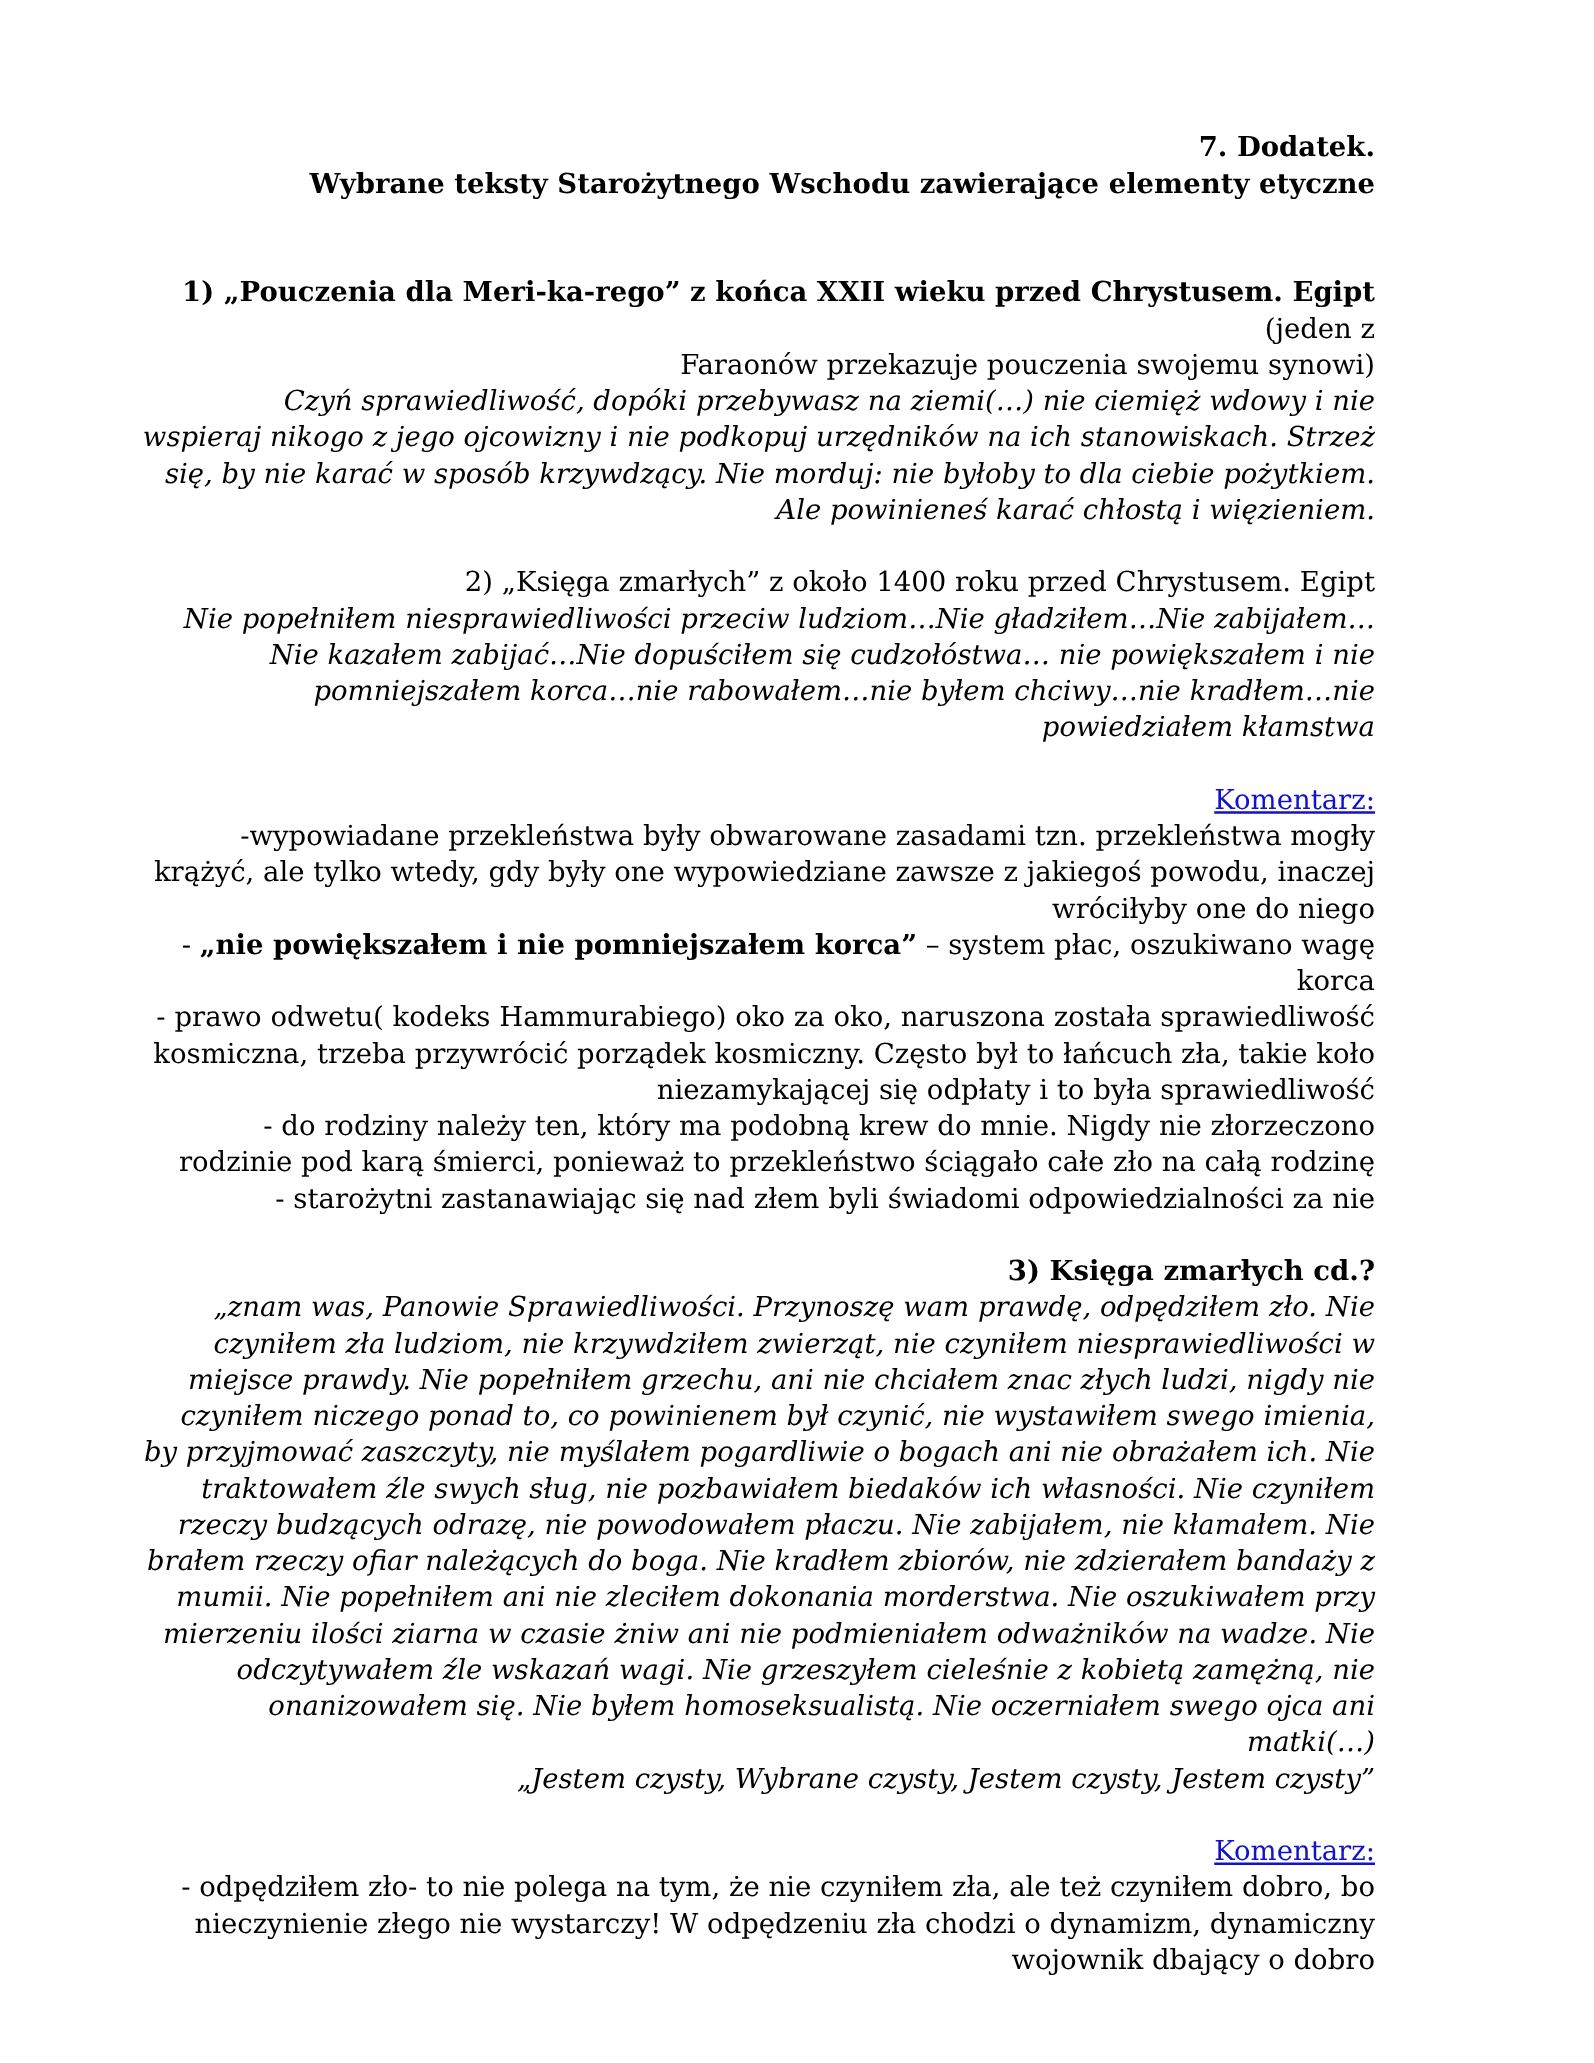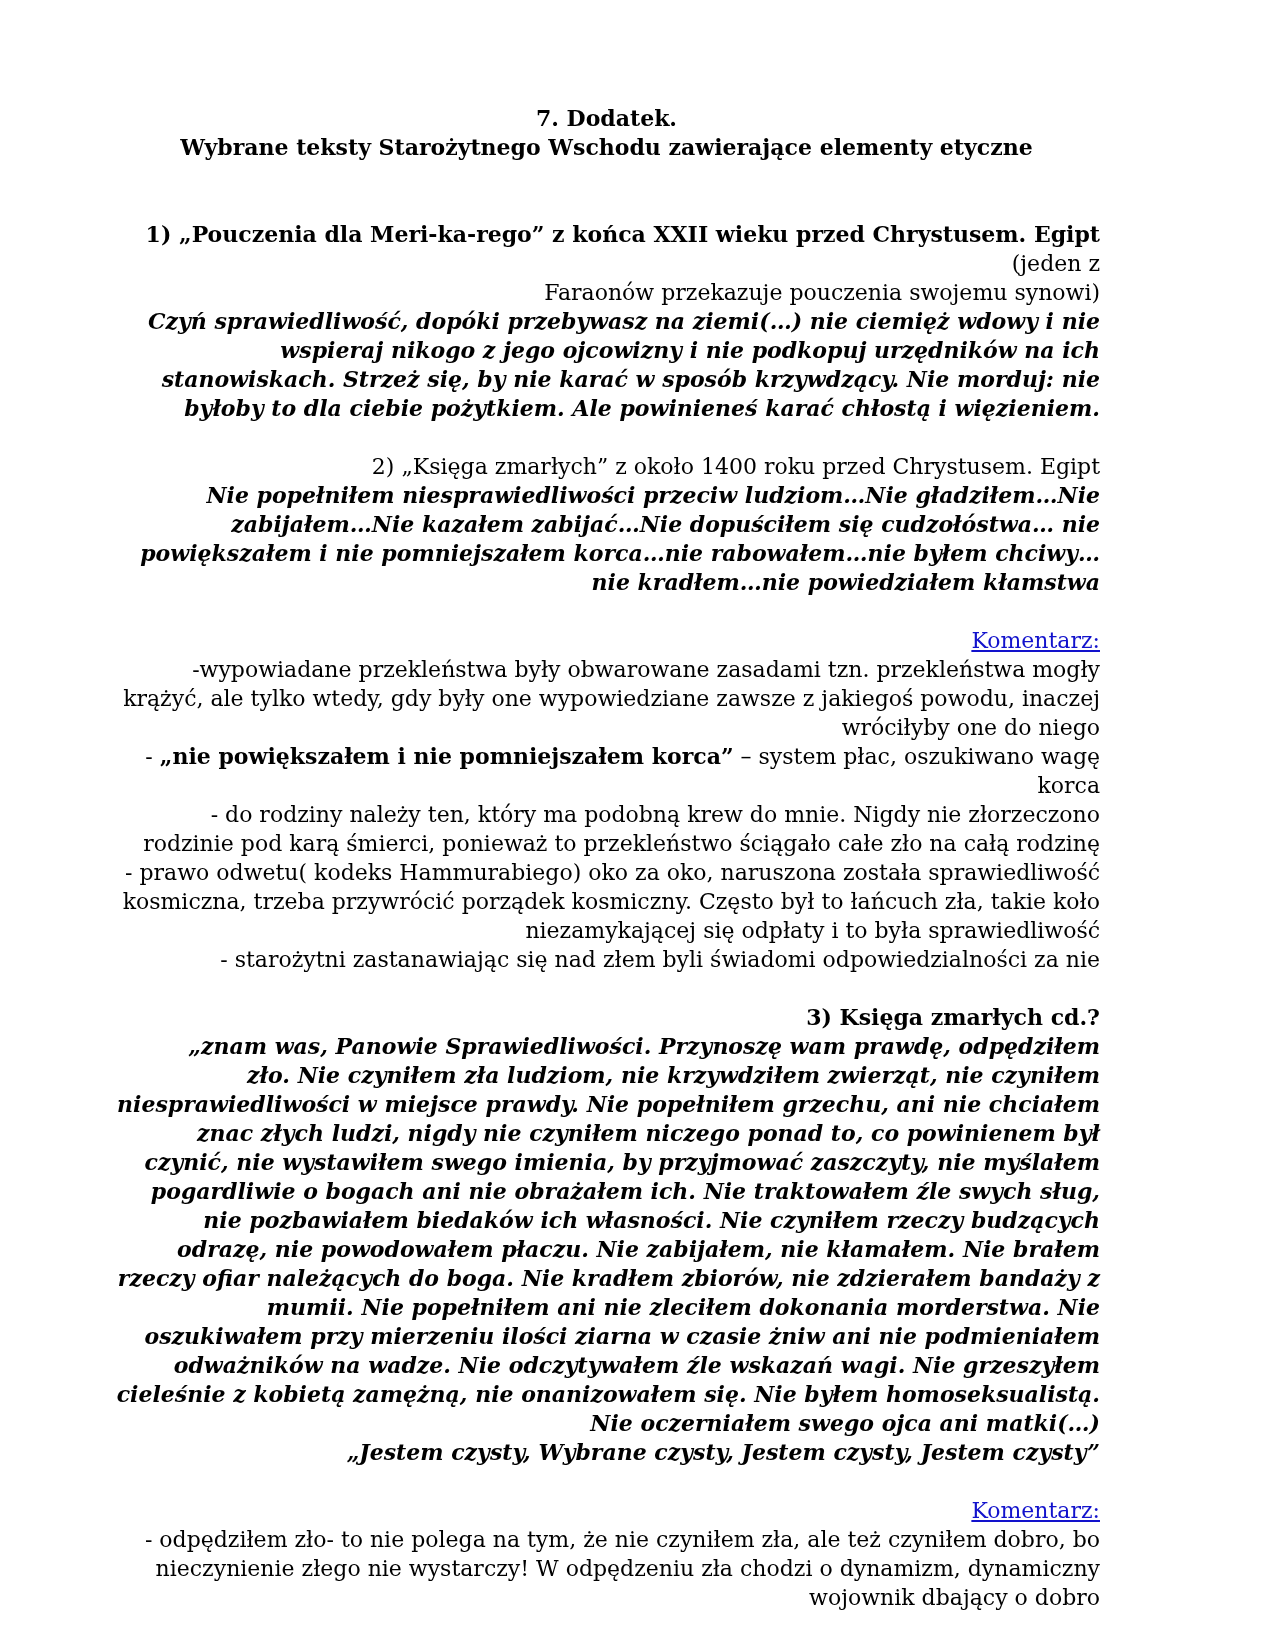--- a/index.html
+++ b/index.html
@@ -22,31 +22,31 @@
   }
   .blk {
     margin: 0;
     white-space: pre-wrap;
     text-align: right;
   }
   .blk.gap {
     height: 29px;
   }
   .blk.center {
-    text-align: center;
+    text-align: right;
   }
   .blk.quote {
     text-indent: 30px;
   }
   .run.bold {
     font-weight: bold;
   }
   .run.italic {
     font-style: italic;
-    font-weight: bold;
+    font-weight: normal;
   }
   .run.link {
     color: var(--accent-blue, #1212cc);
     text-decoration: underline;
   }
 </style>
 </head>
 <body>
 
 <div class="page" style="--accent-blue: #1212cc; background: rgb(255, 255, 255); color: rgb(0, 0, 0);">
@@ -58,22 +58,22 @@
       <p class="blk para"><span class="run bold">1) „Pouczenia dla Meri-ka-rego” z końca XXII wieku przed Chrystusem. Egipt </span><span class="run normal">(jeden z
      Faraonów przekazuje pouczenia swojemu synowi)</span></p>
       <p class="blk quote"><span class="run italic">Czyń sprawiedliwość, dopóki przebywasz na ziemi(…) nie ciemięż wdowy i nie wspieraj nikogo z jego ojcowizny i nie podkopuj urzędników na ich stanowiskach. Strzeż się, by nie karać w sposób krzywdzący. Nie morduj: nie byłoby to dla ciebie pożytkiem. Ale powinieneś karać chłostą i więzieniem.</span></p>
       <p class="blk gap"></p>
       <p class="blk para"><span class="run normal">2) „Księga zmarłych” z około 1400 roku przed Chrystusem. Egipt</span></p>
       <p class="blk quote"><span class="run italic">Nie popełniłem niesprawiedliwości przeciw ludziom…Nie gładziłem…Nie zabijałem…Nie kazałem zabijać…Nie dopuściłem się cudzołóstwa… nie powiększałem i nie pomniejszałem korca…nie rabowałem…nie byłem chciwy…nie kradłem…nie powiedziałem kłamstwa</span></p>
       <p class="blk gap"></p>
       <p class="blk para"><span class="run link">Komentarz:</span></p>
       <p class="blk para"><span class="run normal"> -wypowiadane przekleństwa były obwarowane zasadami tzn. przekleństwa mogły krążyć, ale tylko wtedy, gdy były one wypowiedziane zawsze z jakiegoś powodu, inaczej wróciłyby one do niego</span></p>
       <p class="blk para"><span class="run normal"> - </span><span class="run bold">„nie powiększałem i nie pomniejszałem korca”</span><span class="run normal"> – system płac, oszukiwano wagę korca</span></p>
+      <p class="blk para"><span class="run normal"> - prawo odwetu( kodeks Hammurabiego) oko za oko, naruszona została sprawiedliwość kosmiczna, trzeba przywrócić porządek kosmiczny. Często był to łańcuch zła, takie koło niezamykającej się odpłaty i to była sprawiedliwość</span></p>
       <p class="blk para"><span class="run normal"> - do rodziny należy ten, który ma podobną krew do mnie. Nigdy nie złorzeczono rodzinie pod karą śmierci, ponieważ to przekleństwo ściągało całe zło na całą rodzinę</span></p>
-      <p class="blk para"><span class="run normal"> - prawo odwetu( kodeks Hammurabiego) oko za oko, naruszona została sprawiedliwość kosmiczna, trzeba przywrócić porządek kosmiczny. Często był to łańcuch zła, takie koło niezamykającej się odpłaty i to była sprawiedliwość</span></p>
       <p class="blk para"><span class="run normal"> - starożytni zastanawiając się nad złem byli świadomi odpowiedzialności za nie</span></p>
       <p class="blk gap"></p>
       <p class="blk para"><span class="run bold">3) Księga zmarłych cd.?</span></p>
       <p class="blk quote"><span class="run italic">„znam was, Panowie Sprawiedliwości. Przynoszę wam prawdę, odpędziłem zło. Nie czyniłem zła ludziom, nie krzywdziłem zwierząt, nie czyniłem niesprawiedliwości w miejsce prawdy. Nie popełniłem grzechu, ani nie chciałem znac złych ludzi, nigdy nie czyniłem niczego ponad to, co powinienem był czynić, nie wystawiłem swego imienia, by przyjmować zaszczyty, nie myślałem pogardliwie o bogach ani nie obrażałem ich. Nie traktowałem źle swych sług, nie pozbawiałem biedaków ich własności. Nie czyniłem rzeczy budzących odrazę, nie powodowałem płaczu. Nie zabijałem, nie kłamałem. Nie brałem rzeczy ofiar należących do boga. Nie kradłem zbiorów, nie zdzierałem bandaży z mumii. Nie popełniłem ani nie zleciłem dokonania morderstwa. Nie oszukiwałem przy mierzeniu ilości ziarna w czasie żniw ani nie podmieniałem odważników na wadze. Nie odczytywałem źle wskazań wagi. Nie grzeszyłem cieleśnie z kobietą zamężną, nie onanizowałem się. Nie byłem homoseksualistą. Nie oczerniałem swego ojca ani matki(…)</span></p>
       <p class="blk para"><span class="run italic">„Jestem czysty, Wybrane czysty, Jestem czysty, Jestem czysty”</span></p>
       <p class="blk gap"></p>
       <p class="blk para"><span class="run link">Komentarz:</span></p>
       <p class="blk para"><span class="run normal"> - odpędziłem zło- to nie polega na tym, że nie czyniłem zła, ale też czyniłem dobro, bo nieczynienie złego nie wystarczy! W odpędzeniu zła chodzi o dynamizm, dynamiczny wojownik dbający o dobro</span></p>
       <p class="blk gap"></p>
     </div>

